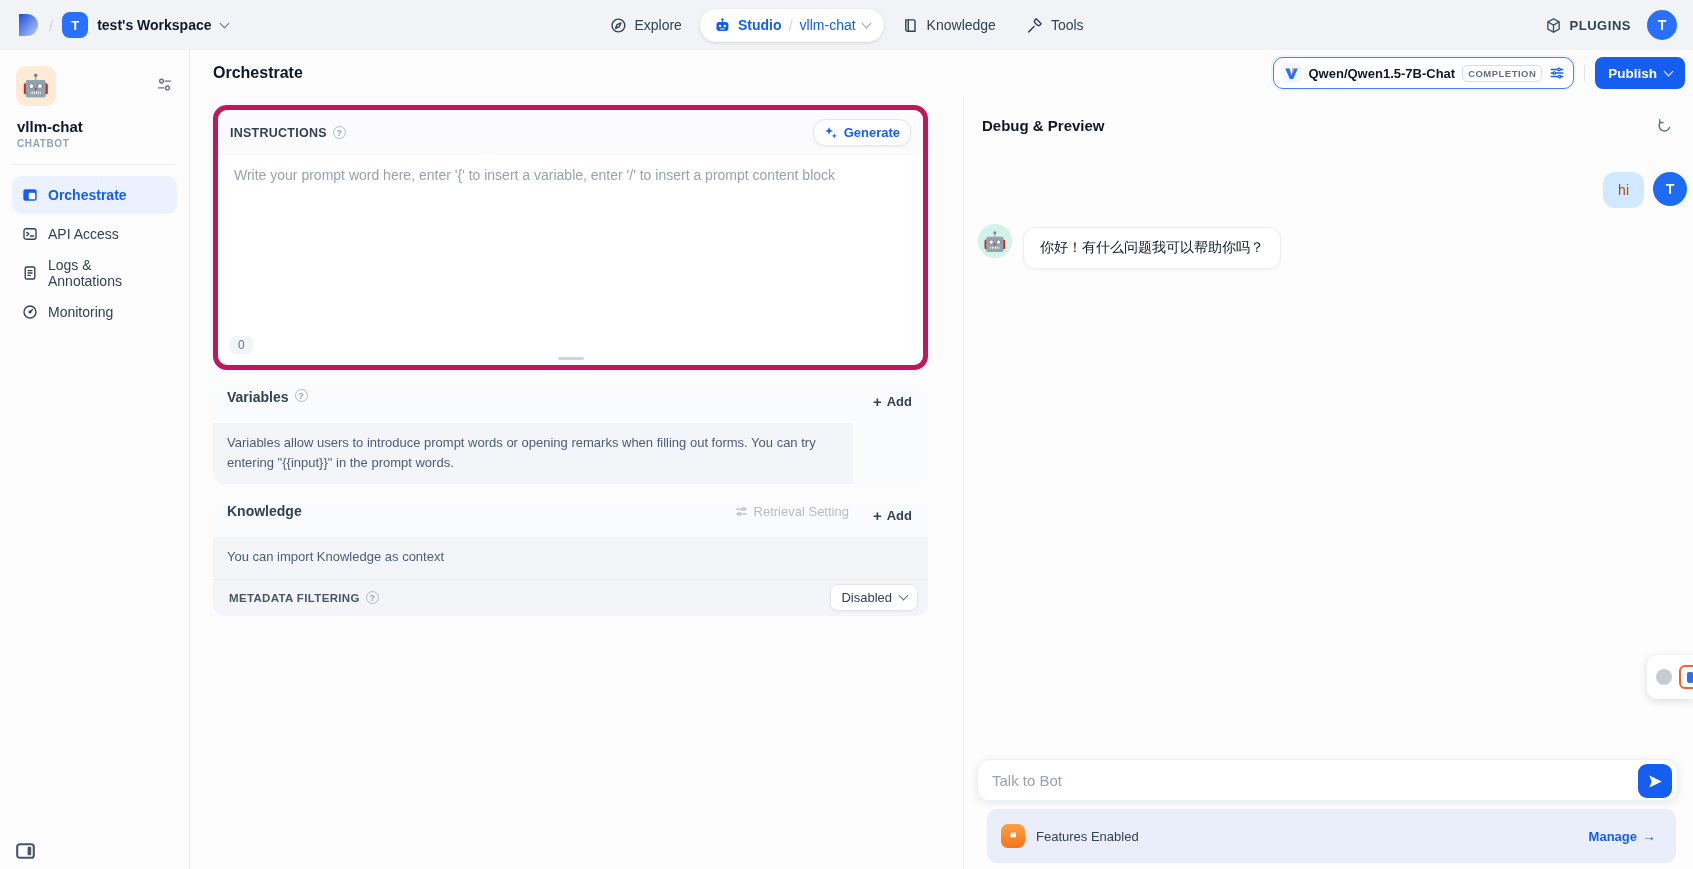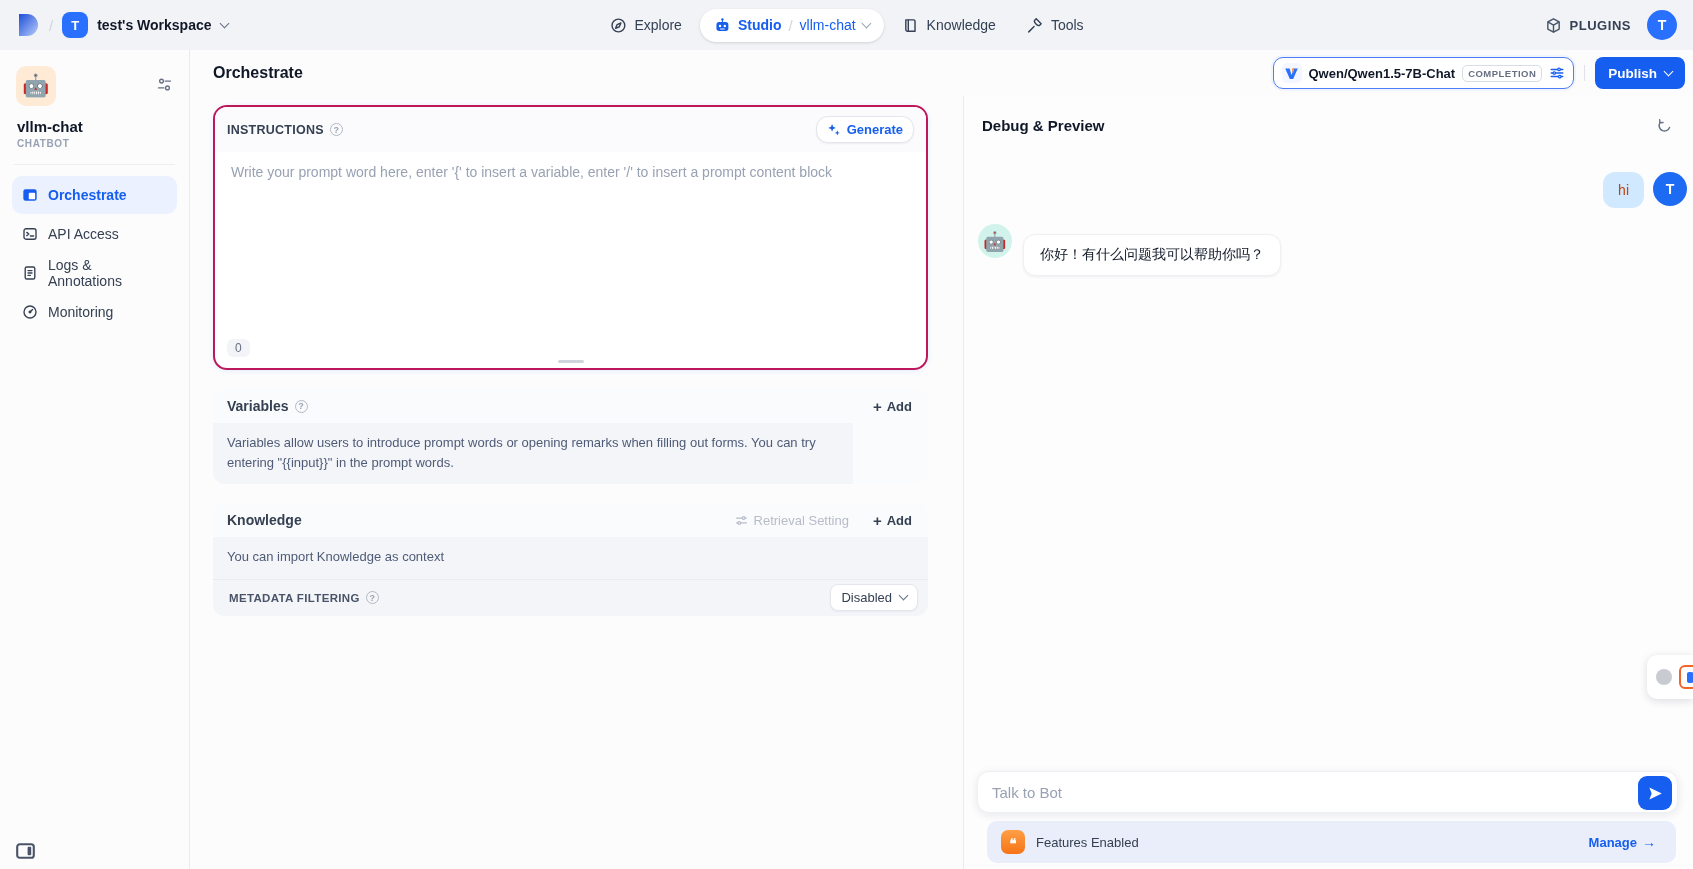--- a/index.html
+++ b/index.html
@@ -50,36 +50,36 @@
   .model-badge { font-size:9.5px; font-weight:600; letter-spacing:.05em; color:#676f83; border:1px solid #d9dde4; border-radius:5px; padding:2px 5px; background:#fff; }
   .sliders-ic { color:#155eef; }
   .chrome-div { width:1px; height:16px; background:#e0e3ea; }
   .publish-btn { height:32px; background:#155eef; color:#fff; border:none; border-radius:8px; font-size:13.5px; font-weight:700; display:flex; align-items:center; gap:8px; padding:0 13px; }
 
   .content { flex:1; display:flex; min-height:0; }
   .center { flex:1; padding:9px 35px 0 23px; min-width:0; }
   .debug { width:730px; min-width:730px; border-left:1px solid #e9ebf0; display:flex; flex-direction:column; background:#fdfdfe; }
 
   
-  .instructions-card { border:2px solid #be185d; border-radius:14px; background:#fff; height:265px; display:flex; flex-direction:column; box-shadow:0 1px 5px rgba(21,94,239,.10); }
+  .instructions-card { border:5px solid #be185d; border-radius:14px; background:#fff; height:265px; display:flex; flex-direction:column; box-shadow:0 1px 5px rgba(21,94,239,.10); }
   .ins-head { display:flex; align-items:center; padding:9px 12px; background:#fbfbfd; border-radius:12px 12px 0 0; }
   .ins-title { font-size:12.5px; font-weight:700; color:#354052; letter-spacing:.02em; }
   .q-ic { width:13px; height:13px; border:1.2px solid #b2b9c6; border-radius:50%; color:#9aa3b2; font-size:9px; font-weight:700; display:inline-flex; align-items:center; justify-content:center; margin-left:6px; }
   .q-ic::before { content:"?"; }
   .gen-btn { margin-left:auto; display:flex; align-items:center; gap:6px; background:#fff; border:1px solid #e3e6ec; border-radius:12px; padding:5px 10px; font-size:13px; font-weight:600; color:#155eef; box-shadow:0 1px 2px rgba(16,24,40,.06); }
   .ins-body { flex:1; padding:2px 4px 0; }
   .ins-body textarea { width:100%; height:100%; border:none; outline:none; resize:none; background:transparent; font-family:"Liberation Sans",sans-serif; font-size:14px; color:#101828; padding:10px 12px; }
   .ins-body textarea::placeholder { color:#98a2b3; }
   .ins-foot { display:flex; align-items:center; padding:0 12px 11px; position:relative; }
   .char-count { background:#f2f4f7; border-radius:6px; padding:2px 8px; font-size:12px; color:#676f83; }
   .drag-handle { position:absolute; left:50%; bottom:5px; transform:translateX(-50%); width:26px; height:3px; border-radius:2px; background:#d0d5dd; cursor:ns-resize; }
 
   
   .section-card { border-radius:12px; background:#fafbfc; margin-top:19px; overflow:hidden; }
-  .sec-head { display:flex; align-items:center; padding:0 14px; height:34px; }
+  .sec-head { display:flex; align-items:flex-start; padding:0 14px; height:34px; }
   .sec-title { font-size:14px; font-weight:700; color:#354052; }
   .add-btn { display:flex; align-items:center; gap:2px; font-size:13px; font-weight:600; color:#354052; background:none; border:none; padding:4px 2px; }
   .add-btn .plus::before { content:"+"; font-size:15px; font-weight:600; margin-right:3px; }
   .ml-auto { margin-left:auto; }
   .sec-body { padding:10px 14px 12px; font-size:13px; line-height:1.5; color:#4f5b76; background:#f3f5f9; }
   .retrieval { display:flex; align-items:center; gap:6px; font-size:13px; font-weight:500; color:#b6bcc8; margin-left:auto; margin-right:16px; background:none; border:none; }
   .meta-row { display:flex; align-items:center; padding:0 10px 0 16px; background:#f3f5f9; border-top:1px solid #e9edf3; height:37px; }
   .meta-title { font-size:11.5px; font-weight:700; color:#4a5468; letter-spacing:.03em; }
   .disabled-btn { margin-left:auto; display:flex; align-items:center; gap:8px; background:#fff; border:1px solid #e3e6ec; border-radius:8px; padding:5px 10px; font-size:13px; font-weight:500; color:#354052; box-shadow:0 1px 2px rgba(16,24,40,.05); }
   .disabled-btn .chev { color:#667085; }
@@ -87,27 +87,27 @@
   
   .dbg-head { display:flex; align-items:center; padding:19px 18px 8px; }
   .dbg-title { font-size:15px; font-weight:700; color:#101828; }
   .refresh-btn { margin-left:auto; color:#667085; background:none; border:none; padding:2px; }
   .chat { flex:1; overflow:hidden; display:flex; flex-direction:column; padding:0 4px 0 14px; }
   .msg-user { display:flex; justify-content:flex-end; align-items:flex-start; gap:9px; margin-top:28px; padding-right:2px; }
   .bubble-user { background:#d1e9ff; border-radius:12px; padding:10px 15px; font-size:14px; color:#c2410c; }
   .chat-avatar { width:34px; height:34px; border-radius:50%; background:#1d6bf3; color:#fff; font-size:14px; font-weight:700; display:flex; align-items:center; justify-content:center; flex:none; }
   .msg-bot { display:flex; align-items:flex-start; gap:11px; margin-top:16px; }
   .bot-avatar { width:34px; height:34px; border-radius:50%; background:#d2f2ec; font-size:19px; line-height:1; display:flex; align-items:center; justify-content:center; flex:none; }
-  .bubble-bot { background:#fff; border:1px solid #eef0f3; box-shadow:0 1px 3px rgba(16,24,40,.06); border-radius:12px; padding:11px 16px; font-size:14px; color:#101828; margin-top:10px; }
+  .bubble-bot { background:#fff; border:1px solid #eef0f3; box-shadow:0 1px 3px rgba(16,24,40,.06); border-radius:12px; padding:11px 16px; font-size:14px; color:#101828; margin-top:3px; }
   .dbg-foot { padding:0 15px 6px 13px; }
   .talk-box { position:relative; background:#fff; border:1px solid #eef0f4; border-radius:12px; box-shadow:0 2px 10px rgba(16,24,40,.09); height:42px; display:flex; align-items:center; padding:0 48px 0 12px; }
   .talk-input { border:none; outline:none; flex:1; font-size:15px; font-family:inherit; color:#101828; background:transparent; }
   .talk-input::placeholder { color:#98a2b3; }
   .send-btn { position:absolute; right:5px; top:4px; width:34px; height:34px; background:#155eef; border:none; border-radius:9px; display:flex; align-items:center; justify-content:center; }
-  .features-bar { margin:8px 2px 0 10px; background:#e9eefa; border-radius:10px; height:42px; display:flex; align-items:center; gap:11px; padding:0 14px; }
+  .features-bar { margin:8px 2px 0 10px; background:#e9eefa; border-radius:10px; height:54px; display:flex; align-items:center; gap:11px; padding:0 14px; }
   .feat-icon { width:24px; height:24px; border-radius:7px; background:linear-gradient(180deg,#ff9f45,#f67416); color:#fff; display:flex; align-items:center; justify-content:center; font-size:13px; font-weight:700; }
   .feat-icon::before { content:"❝"; margin-top:3px; }
   .feat-label { font-size:13px; font-weight:500; color:#354052; }
   .manage { margin-left:auto; display:flex; align-items:center; gap:5px; font-size:13px; font-weight:700; color:#155eef; background:none; border:none; }
   .arrow-ic::before { content:"→"; font-size:14px; }
 
   
   .float-widget { position:absolute; right:0; top:655px; height:44px; width:46px; background:#fff; border-radius:10px 0 0 10px; box-shadow:0 2px 8px rgba(16,24,40,.14); display:flex; align-items:center; gap:7px; padding-left:9px; overflow:hidden; }
   .gray-dot { width:16px; height:16px; min-width:16px; border-radius:50%; background:#c8ccd2; }
   .orange-sq { width:24px; height:24px; min-width:24px; border:2.5px solid #f2652a; border-radius:6px; background:#fff; display:flex; align-items:center; justify-content:center; }

